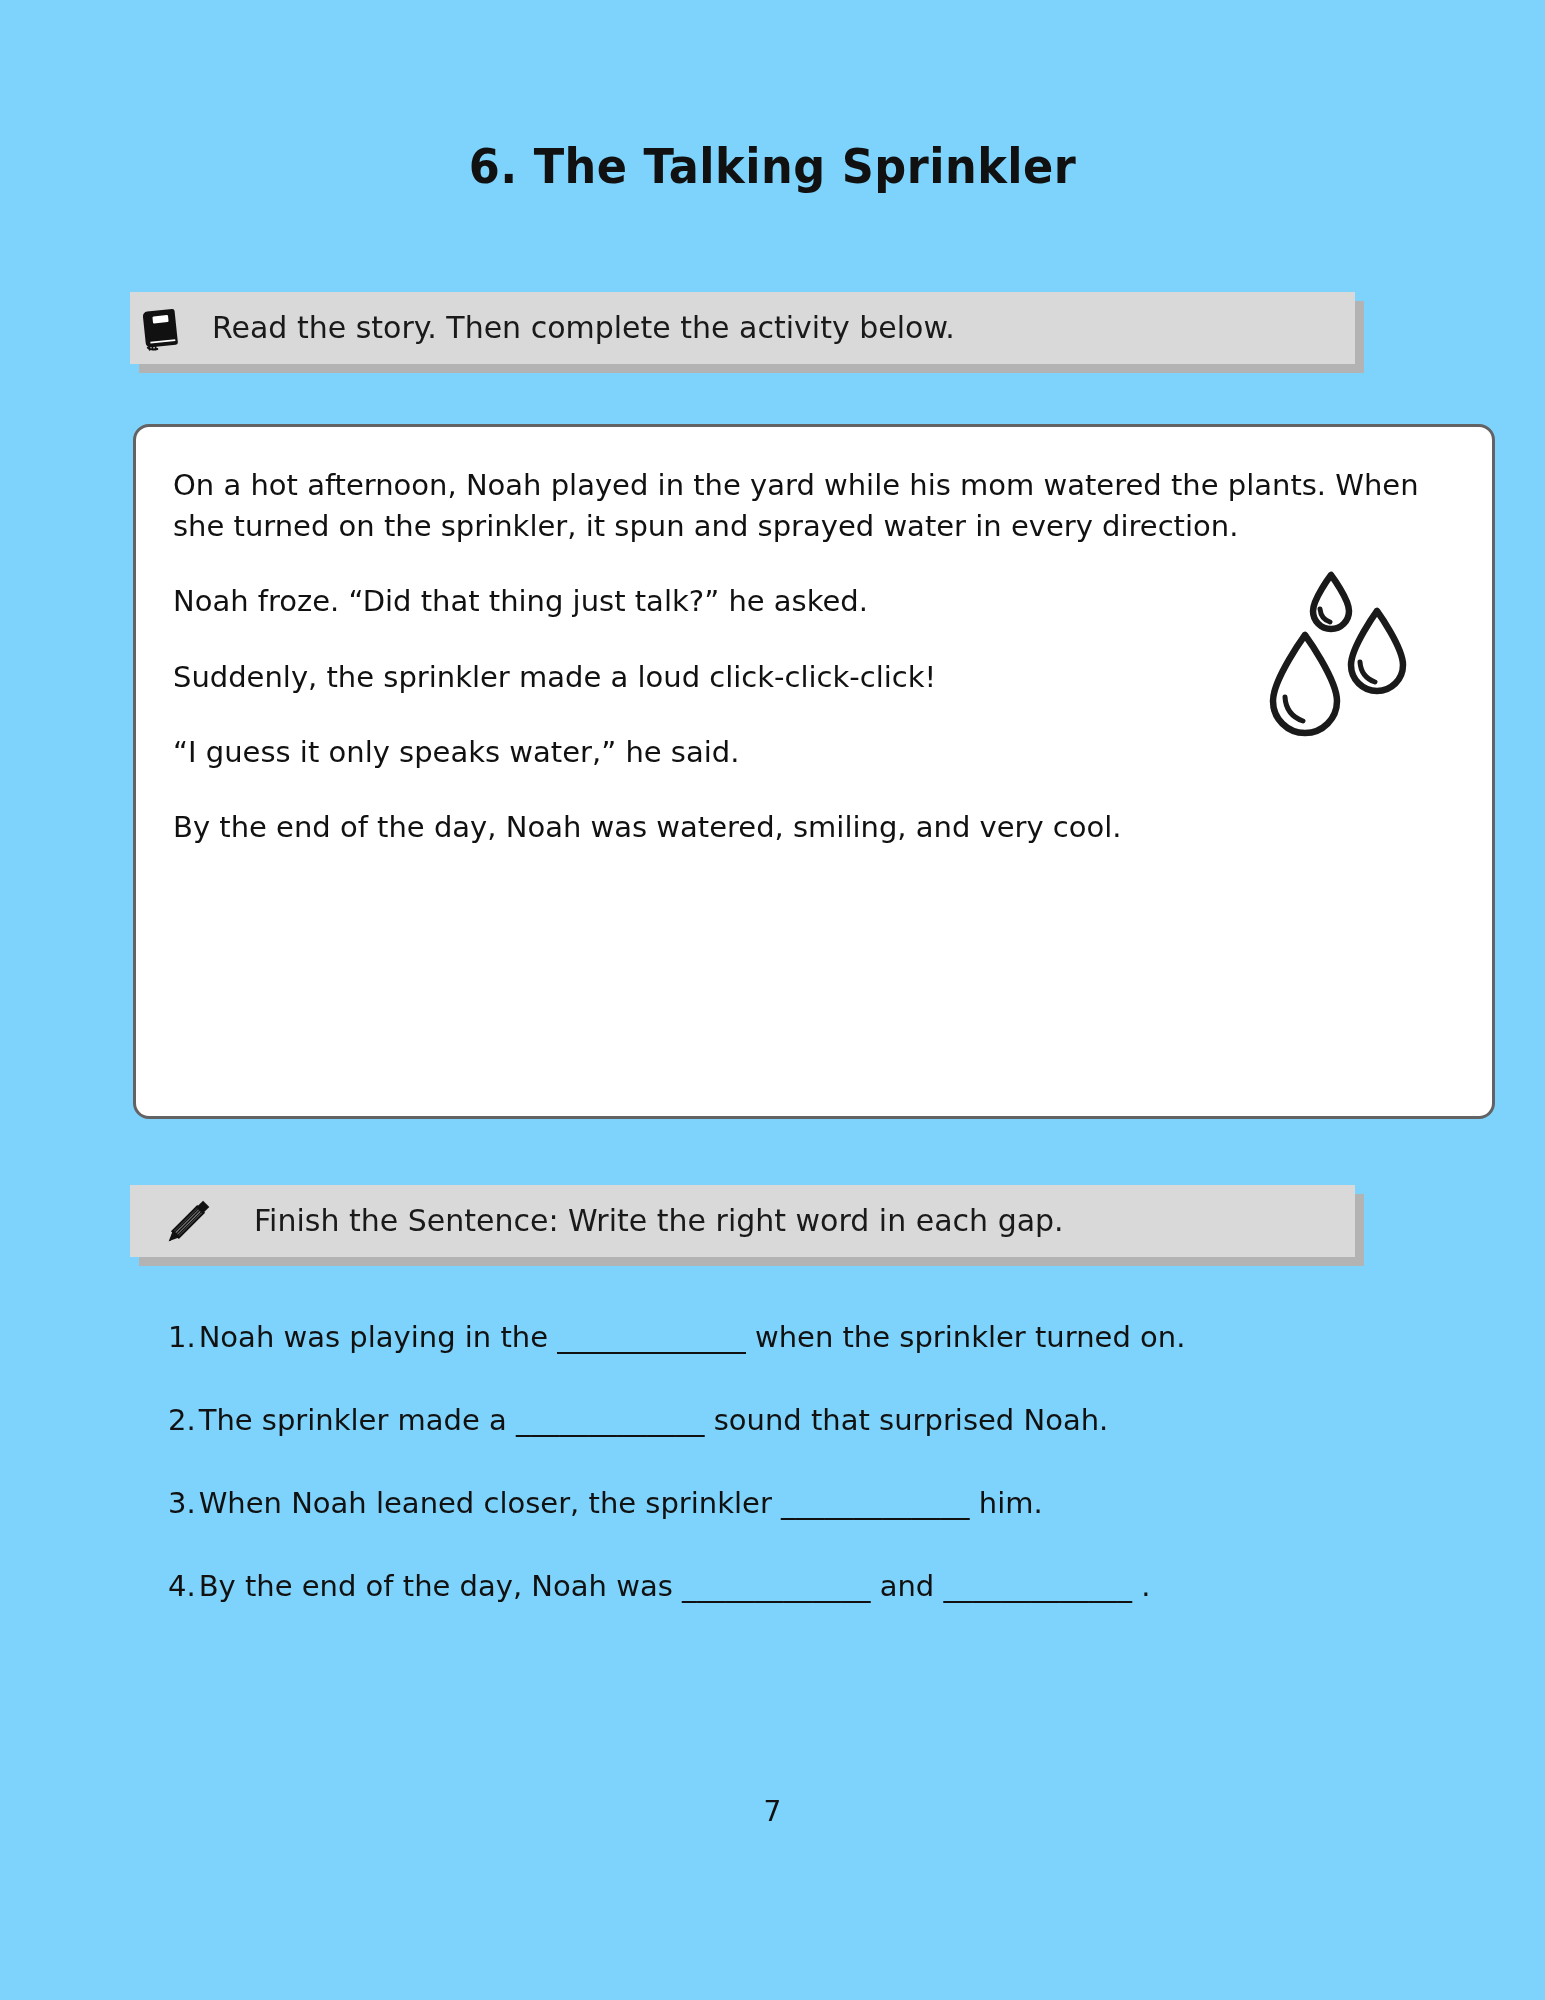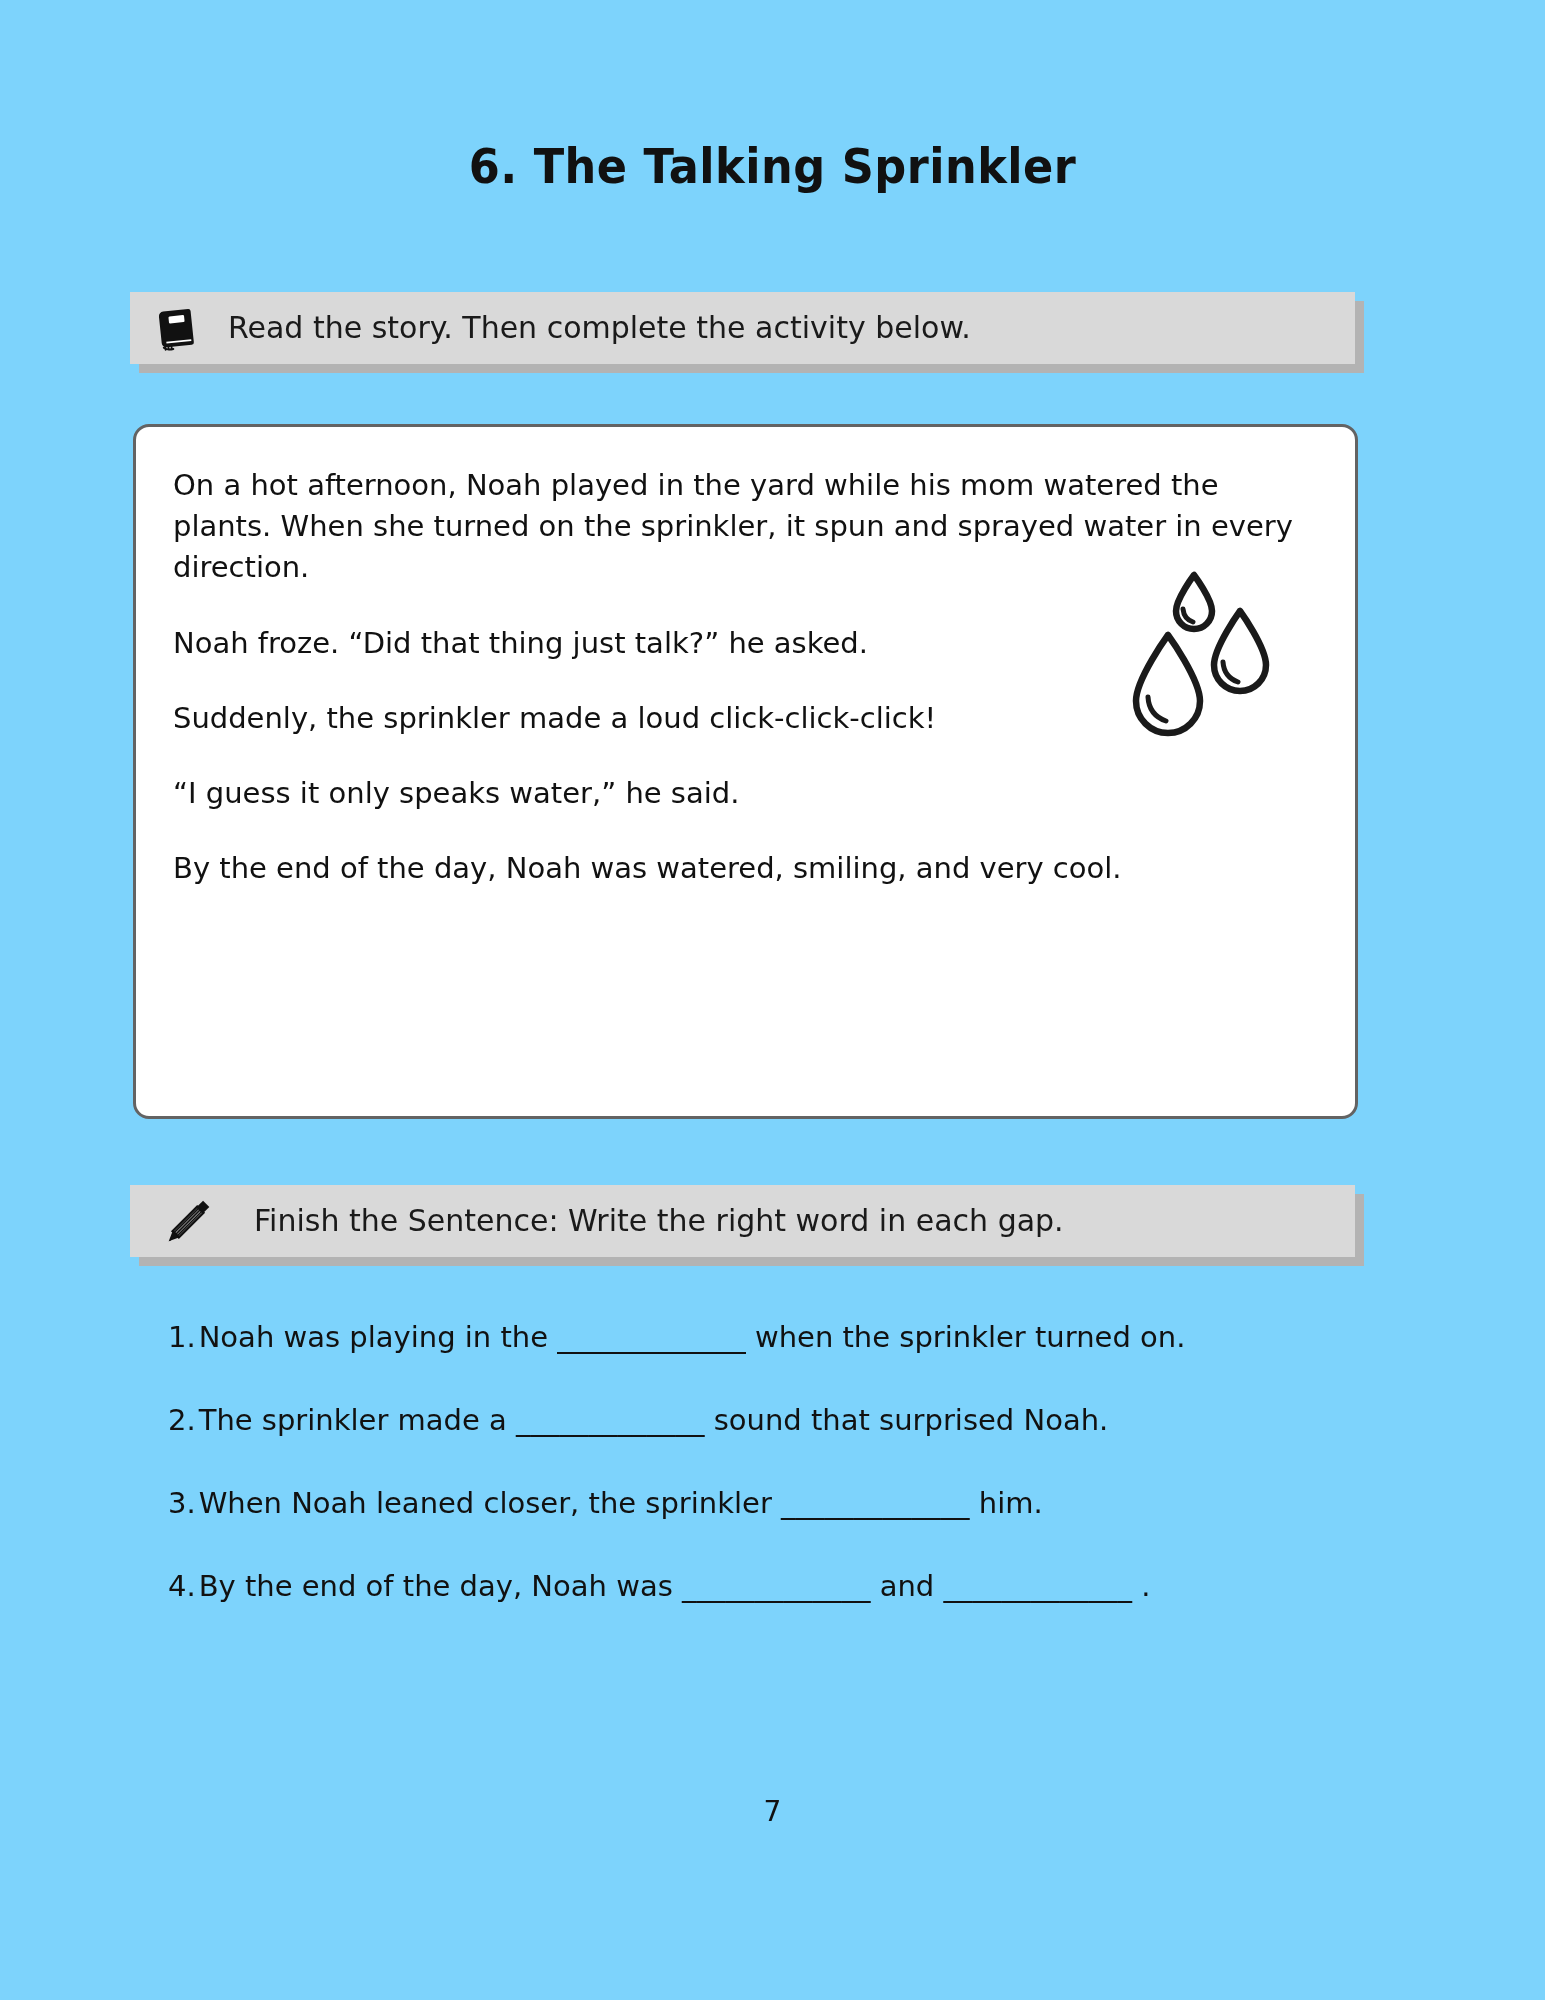--- a/index.html
+++ b/index.html
@@ -41,21 +41,21 @@
   .banner {
     position: absolute;
     left: 130px;
     width: 1225px;
     height: 72px;
     background: #d9d9d9;
     box-shadow: 9px 9px 0 0 #b3b3b3;
     display: flex;
     align-items: center;
     box-sizing: border-box;
-    padding-left: 22px;
+    padding-left: 6px;
   }
   .banner.b1 { top: 292px; }
   .banner.b2 { top: 1185px; padding-left: 32px; }
 
   .banner-icon {
     width: 54px;
     height: 54px;
     flex: 0 0 54px;
     display: flex;
     align-items: center;
@@ -68,21 +68,21 @@
     white-space: nowrap;
   }
   .banner.b1 .banner-text { margin-left: 22px; }
   .banner.b2 .banner-text { margin-left: 38px; }
 
   
   .story-box {
     position: absolute;
     left: 133px;
     top: 424px;
-    width: 1225px;
+    width: 1362px;
     height: 695px;
     border: 3px solid #636363;
     border-radius: 16px;
     box-sizing: border-box;
     background: #ffffff;
   }
   .story-inner {
     position: absolute;
     left: 37px;
     top: 38px;

